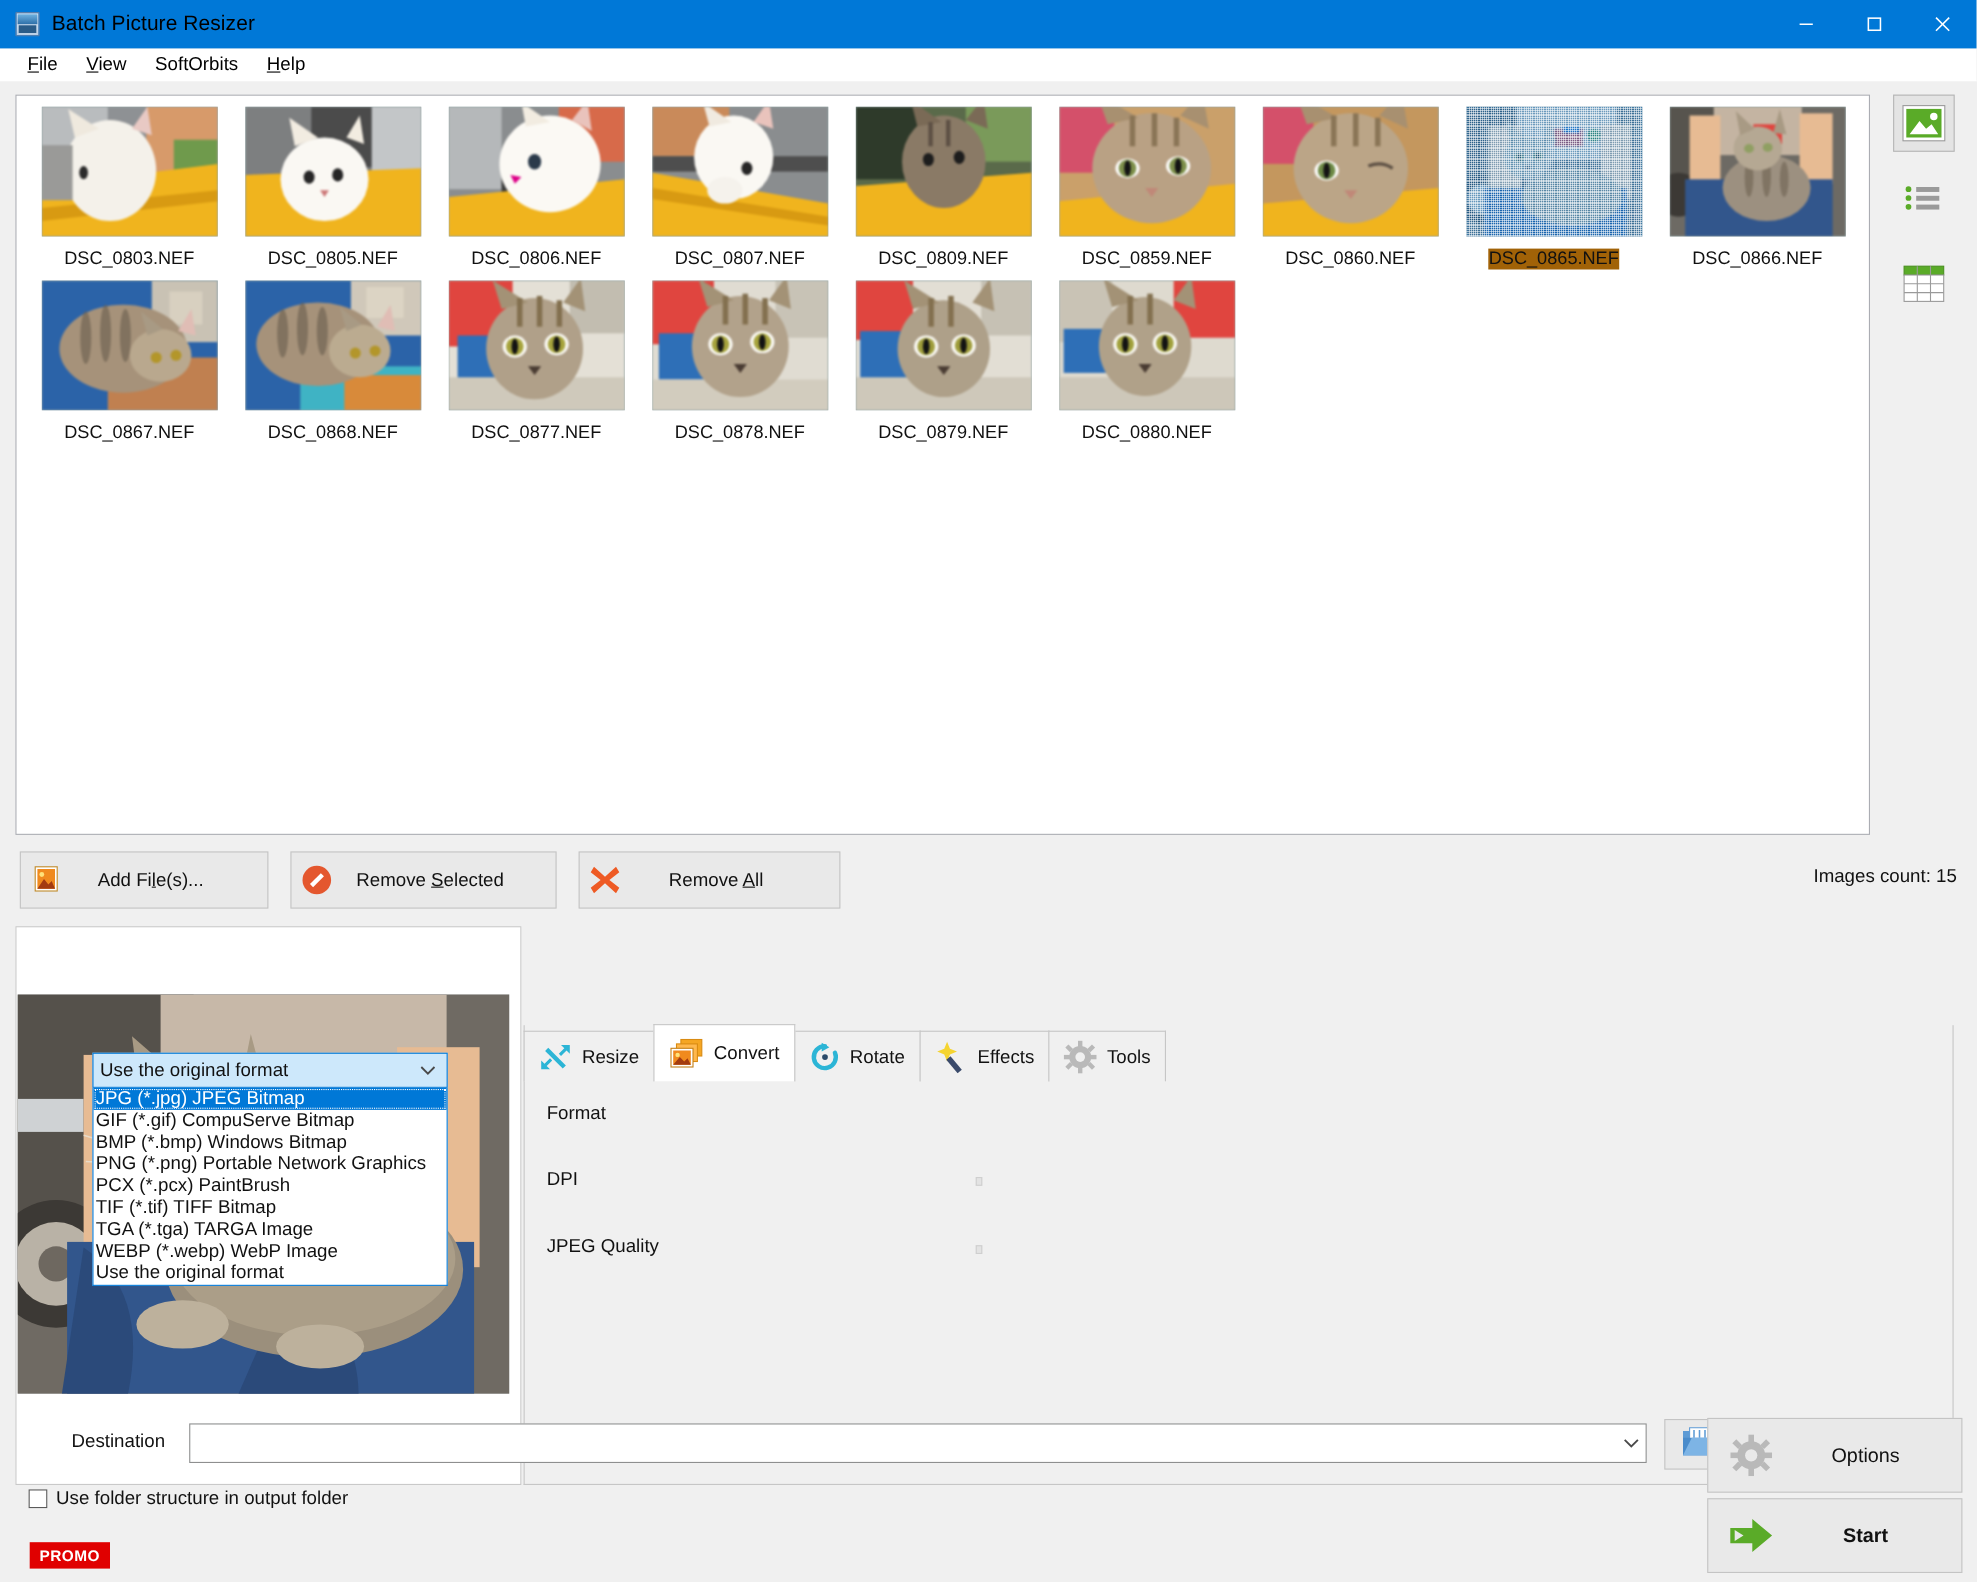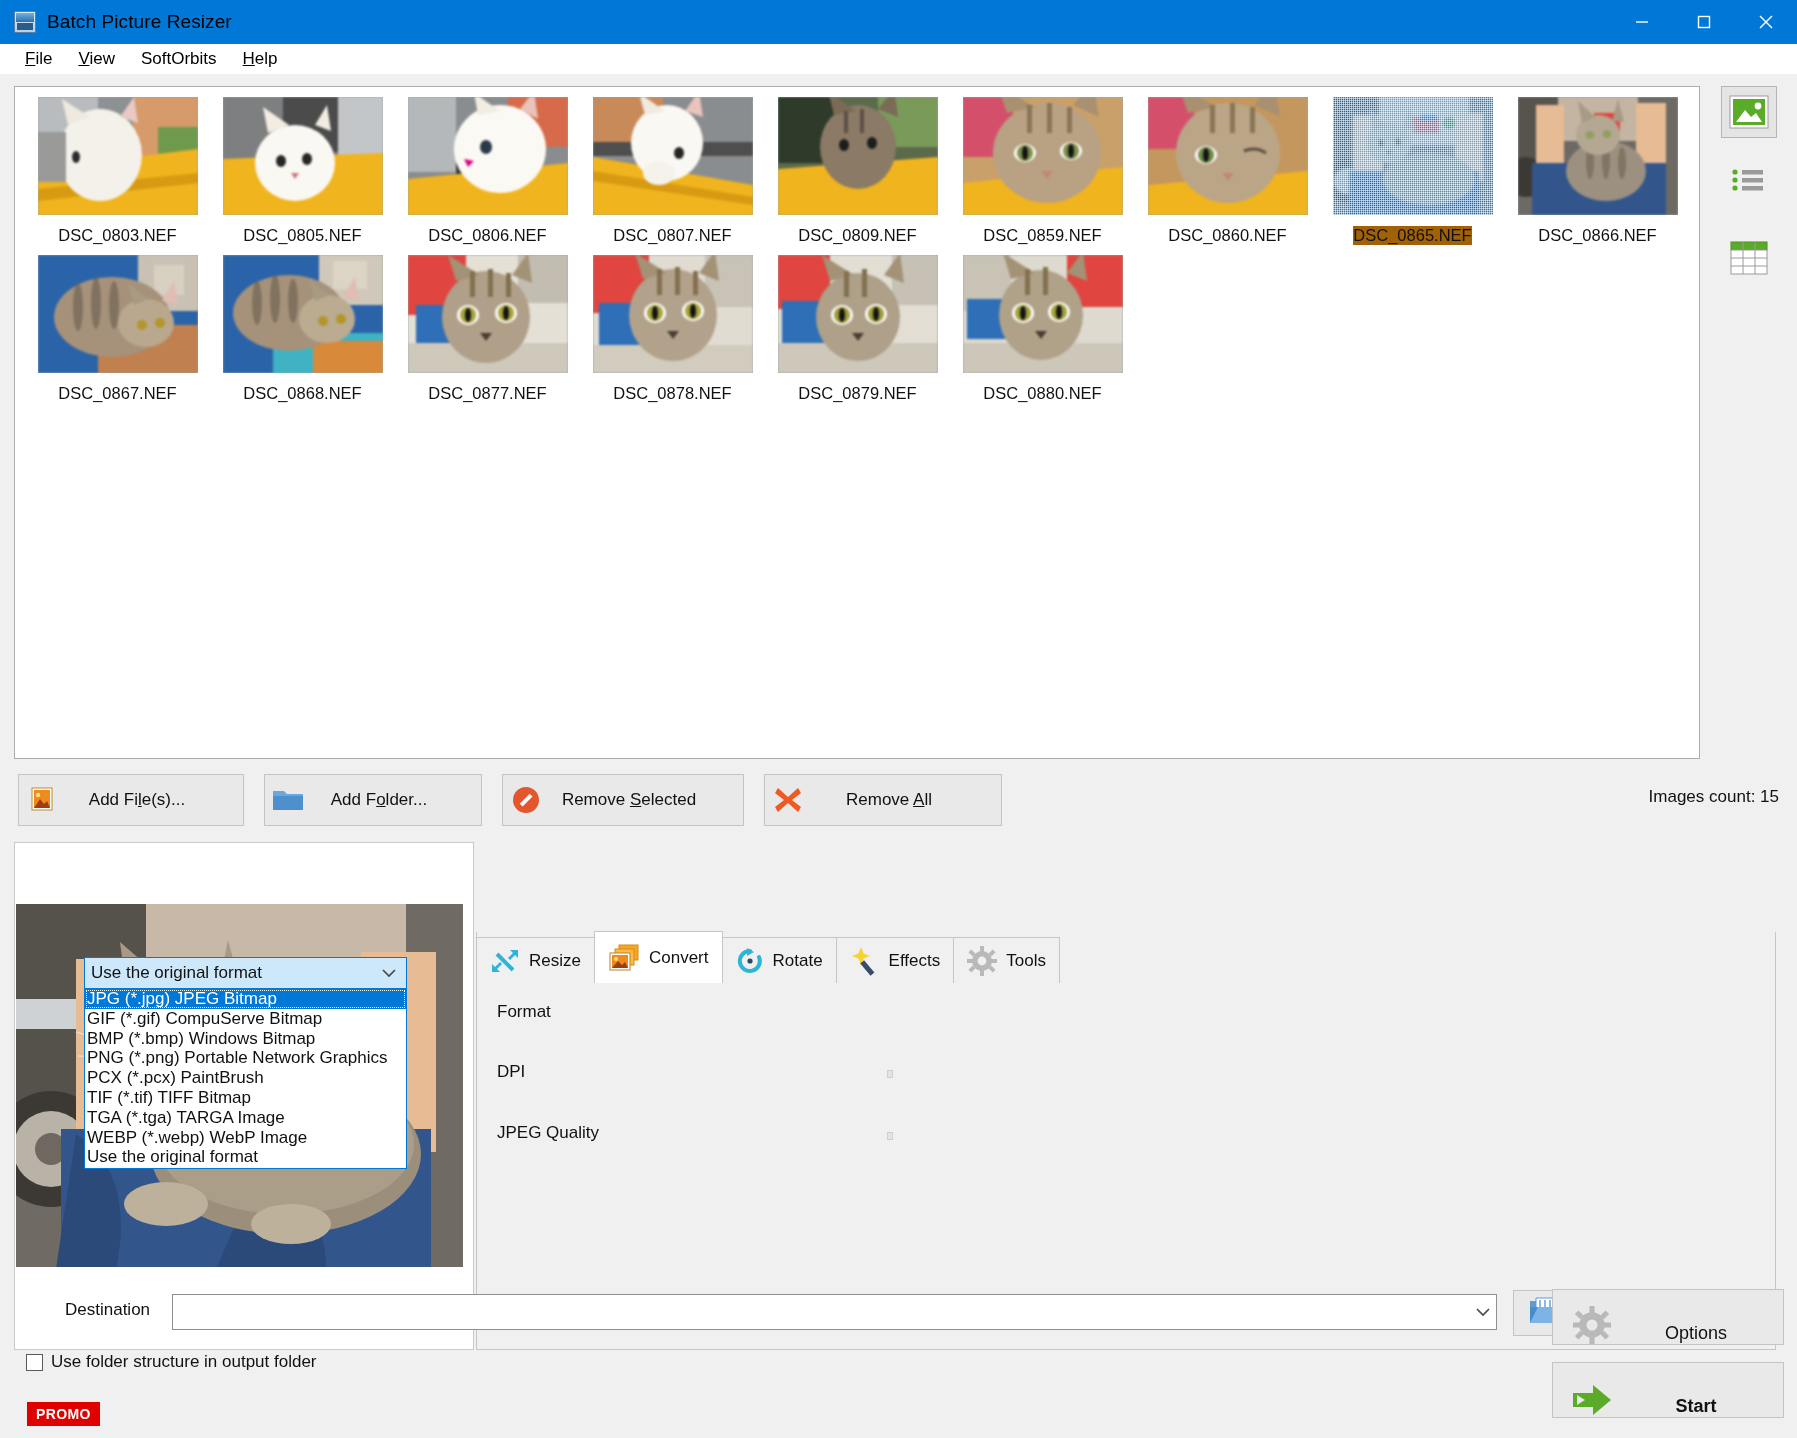--- a/index.html
+++ b/index.html
@@ -222,23 +222,23 @@
   }
   .chk-label { font-size: 17px; color: #111; white-space: nowrap; }
 
   .promo {
     position: absolute; left: 27px; top: 1402px;
     background: #e00000; color: #ffffff; font-size: 14px; font-weight: bold;
     padding: 4px 9px; letter-spacing: .4px;
   }
 
   .big-btn {
-    position: absolute; width: 232px; height: 56px;
+    position: absolute; width: 232px; height: 68px;
     background: #e9e9e9; border: 1px solid #c4c4c4;
-    display: flex; align-items: flex-end; font-size: 18px; color: #111;
+    display: flex; align-items: center; font-size: 18px; color: #111;
     cursor: default;
   }
   .big-btn .ic { width: 78px; display: flex; align-items: center; justify-content: center; flex: 0 0 auto; }
   .big-btn .lb { flex: 1; text-align: center; padding-right: 22px; }
   #btn-options { left: 1552px; top: 1289px; }
   #btn-start { left: 1552px; top: 1362px; }
   #btn-start .lb { font-weight: bold; }
 </style>
 </head>
 <body>
@@ -656,29 +656,20 @@
     <div class="act-btn" id="btn-add-files">
       <span class="ic">
         <svg width="30" height="30" viewBox="0 0 30 30">
           <rect x="5" y="3" width="20" height="22" fill="#fff" stroke="#c08a2a"></rect>
           <rect x="7" y="5" width="16" height="18" fill="#f08a1e"></rect>
           <circle cx="11" cy="10" r="2.2" fill="#ffe27a"></circle>
           <polygon points="7,23 13,14 17,19 20,16 23,23" fill="#a33b10"></polygon>
         </svg>
       </span>
       <span class="lb">Add Fi<u>l</u>e(s)...</span>
-    </div>
-    <div class="act-btn" id="btn-add-folder">
-      <span class="ic">
-        <svg width="34" height="28" viewBox="0 0 34 28">
-          <path d="M2 5 h11 l3 3 h16 v16 h-30 z" fill="#6aa7dd"></path>
-          <path d="M2 10 h30 v14 h-30 z" fill="#4e90cd"></path>
-        </svg>
-      </span>
-      <span class="lb">Add F<u>o</u>lder...</span>
     </div>
     <div class="act-btn" id="btn-remove-selected">
       <span class="ic">
         <svg width="32" height="32" viewBox="0 0 32 32">
           <circle cx="16" cy="16" r="13" fill="#e4572e"></circle>
           <rect x="9" y="14.2" width="14" height="4" fill="#fff" transform="rotate(-45 16 16)"></rect>
         </svg>
       </span>
       <span class="lb">Remove <u>S</u>elected</span>
     </div>

